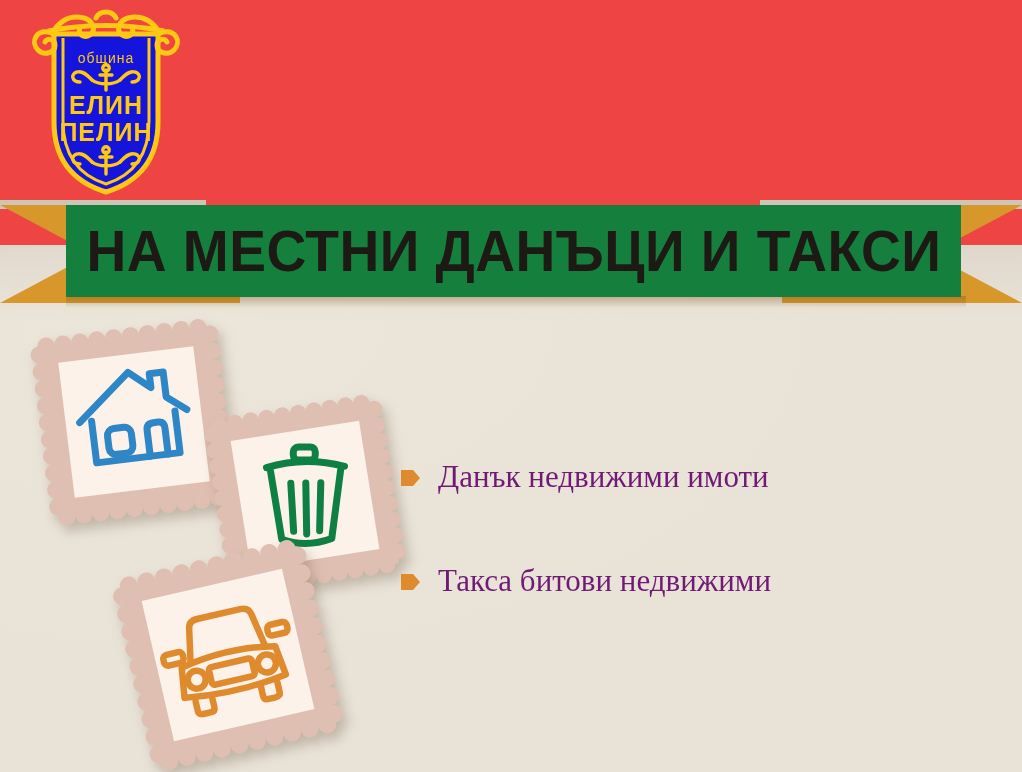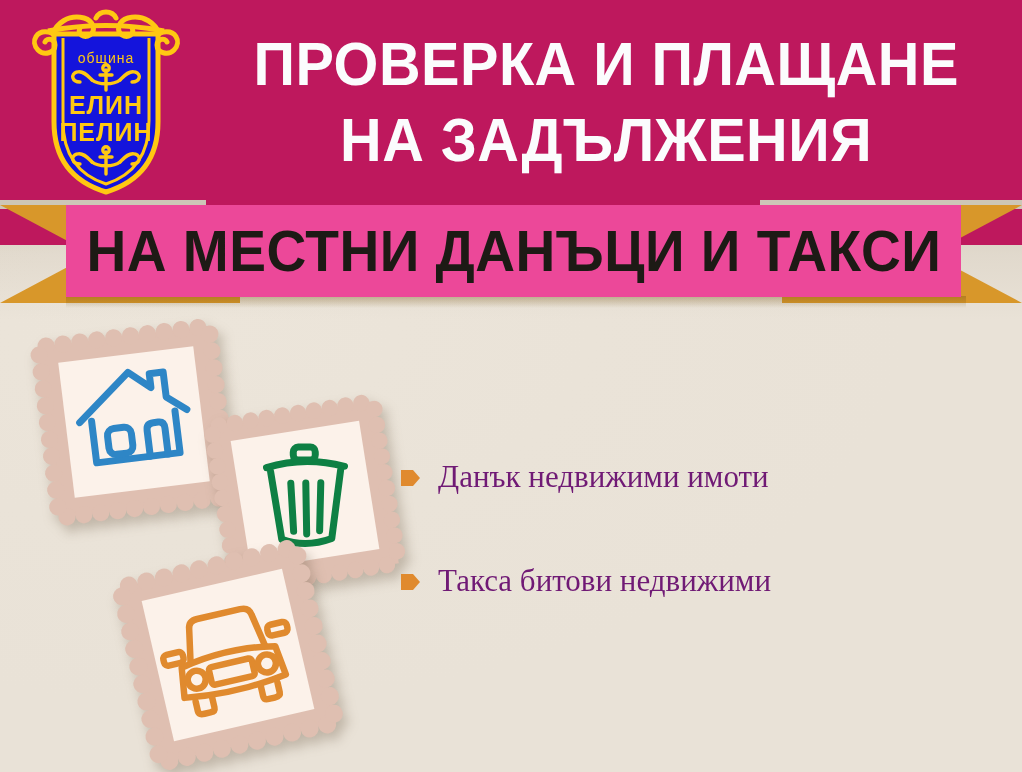--- a/index.html
+++ b/index.html
@@ -19,21 +19,21 @@
       linear-gradient(180deg,#e6dfd2 0%,#ece6dc 18%,#eee8de 60%,#eae4da 100%);
   }
   .bg-shade{
     position:absolute;left:0;top:200px;width:1022px;height:120px;
     background:linear-gradient(180deg,rgba(150,135,110,.30) 0%,rgba(150,135,110,.10) 45%,rgba(150,135,110,0) 100%);
   }
 
   
   .header{
     position:absolute;left:0;top:0;width:1022px;height:245px;
-    background:#be185d;
+    background:#ef4444;
   }
   .crest{
     position:absolute;left:22px;top:4px;width:168px;height:192px;
   }
   .title-wrap{
     position:absolute;left:196px;top:16px;width:820px;height:172px;
     display:flex;flex-direction:column;align-items:center;justify-content:center;
   }
   .title-line{
     color:#fbfcfd;
@@ -61,21 +61,21 @@
   }
   .ribbon-fold-r{
     position:absolute;right:0;top:0;width:262px;height:9px;background:#cdc6b7;
   }
   .ribbon-shadow{
     position:absolute;left:66px;top:96px;width:900px;height:12px;
     background:linear-gradient(180deg,rgba(120,85,20,.38),rgba(120,85,20,0));
   }
   .ribbon-main{
     position:absolute;left:66px;top:5px;width:895px;height:92px;
-    background:#ec4899;
+    background:#15803d;
     display:flex;align-items:center;justify-content:center;
   }
   .ribbon-text{
     color:#1d1a15;
     font-family:"Liberation Sans", sans-serif;
     font-weight:bold;
     font-size:58px;
     line-height:62px;
     letter-spacing:0.5px;
     white-space:nowrap;
@@ -151,24 +151,20 @@
           <path d="M58 160 C50 160 48 152 55 150 C61 148 66 154 70 158"></path>
           <path d="M110 160 C118 160 120 152 113 150 C107 148 102 154 98 158"></path>
           <path d="M70 158 C76 163 92 163 98 158"></path>
           <path d="M84 148 L84 170"></path>
           <path d="M78 153 L90 153"></path>
           <circle cx="84" cy="146" r="3.2"></circle>
         </g>
       </svg>
     </div>
 
-    <div class="title-wrap">
-      <div class="title-line">ПРОВЕРКА И ПЛАЩАНЕ</div>
-      <div class="title-line">НА ЗАДЪЛЖЕНИЯ</div>
-    </div>
   </div>
 
   <div class="ribbon">
     <div class="ribbon-fold-l"></div>
     <div class="ribbon-fold-r"></div>
     <div class="ribbon-tail left"></div>
     <div class="ribbon-tail right"></div>
     <div class="ribbon-shadow"></div>
     <div class="ribbon-main">
       <span class="ribbon-text">НА МЕСТНИ ДАНЪЦИ И ТАКСИ</span>

